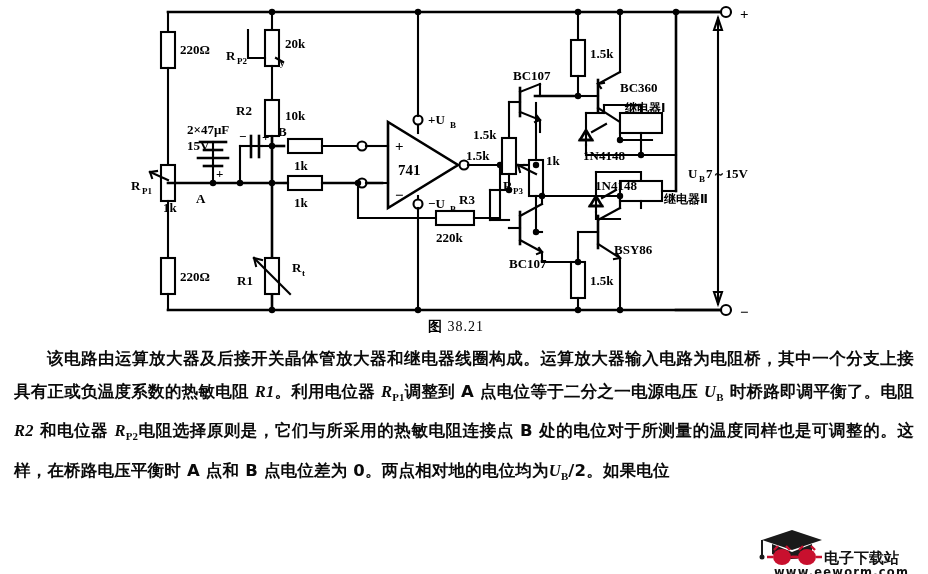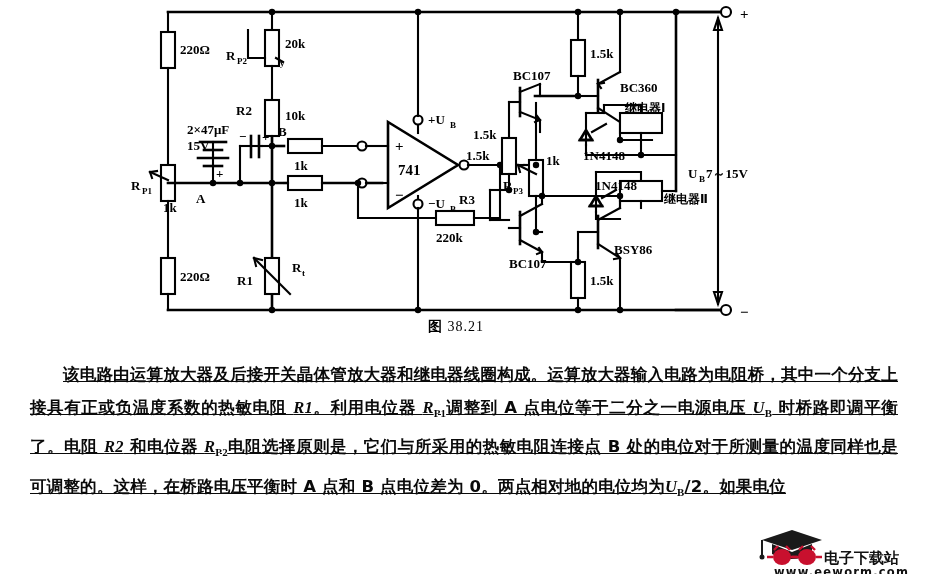--- a/index.html
+++ b/index.html
@@ -14,21 +14,21 @@
   
   .caption{position:absolute;left:0;top:318px;width:912px;text-align:center;
            font-size:14px;letter-spacing:1px;font-family:"Liberation Serif",serif;}
   .caption .cn{font-family:"DejaVu Sans",sans-serif;font-weight:bold;font-size:14px;}
 
   
   #bodytext{position:absolute;left:14px;top:342px;width:900px;
             font-family:"DejaVu Sans",sans-serif;
             font-size:16.5px;line-height:33px;font-weight:bold;
             letter-spacing:0.2px;color:#0a0a0a;}
-  #bodytext p{margin:16px;text-align:justify;text-justify:inter-character;text-decoration:underline;}
+  #bodytext p{margin:0;text-align:justify;text-justify:inter-character;}
   #bodytext .indent{text-indent:2em;}
   .it{font-family:"Liberation Serif",serif;font-style:italic;font-weight:bold;}
   .rm{font-family:"Liberation Serif",serif;font-style:normal;font-weight:bold;}
   sub{font-size:0.66em;}
 
   
   #watermark{position:absolute;left:752px;top:526px;width:172px;height:52px;}
   #watermark svg{display:block;}
 </style>
 </head>

